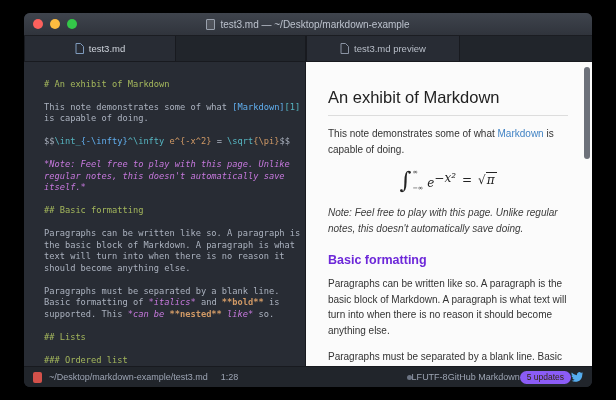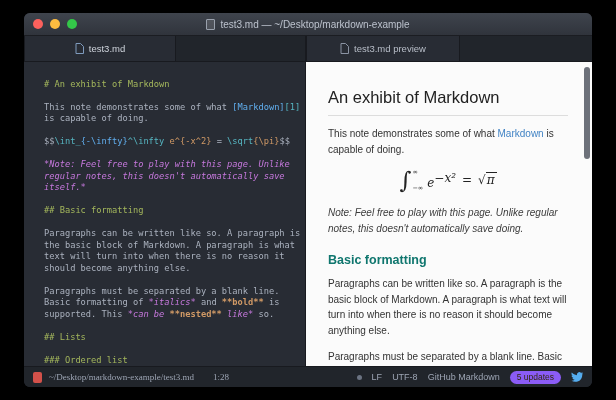--- a/index.html
+++ b/index.html
@@ -53,21 +53,21 @@
   .orange-b{color:#d19a66;font-weight:bold}
   
   .preview{flex:1;background:#fbfbfb;position:relative;overflow:hidden;color:#333;}
   .preview-inner{padding:26px 24px 0 22px;}
   .preview h1{
     margin:0 0 10px 0;font-size:16.5px;font-weight:normal;color:#222;
     padding-bottom:8px;border-bottom:1px solid #ddd;
   }
   .preview p{font-size:10px;line-height:1.55;margin:0 0 11px 0;}
   .preview .note{font-style:italic;color:#3c3c3c;}
-  .preview h2{font-size:12.5px;font-weight:bold;color:#0f766e;margin:17px 0 9px 0;}
+  .preview h2{font-size:12.5px;font-weight:bold;color:#6d28d9;margin:17px 0 9px 0;}
   .plink{color:#4183c4;cursor:pointer;}
   .math{
     display:flex;align-items:center;justify-content:center;margin:4px 0 13px 0;
     font-family:"DejaVu Serif","Liberation Serif",serif;color:#222;font-size:12px;
   }
   .m-int{font-size:23px;line-height:1;font-style:normal;}
   .m-limits{
     display:inline-flex;flex-direction:column;justify-content:space-between;align-items:flex-start;
     height:24px;font-size:6.5px;margin:0 4px 0 1px;
   }
@@ -77,24 +77,24 @@
   .m-rad{border-top:1px solid #222;padding:0 2px 0 1px;}
   .scroll-thumb{
     position:absolute;right:2px;top:5px;width:6px;height:92px;border-radius:3px;
     background:#5d626b;opacity:.9;
   }
   
   .statusbar{
     flex:0 0 20px;height:20px;background:#21252b;border-top:1px solid #181a1f;
     display:flex;align-items:center;padding:0 9px;font-size:9px;color:#9da5b4;
   }
-  .sb-left{display:flex;align-items:center;gap:7px;flex:1;min-width:0;font-family:Liberation Serif, serif;}
+  .sb-left{display:flex;align-items:center;gap:7px;flex:1;min-width:0;}
   .red-file{width:9px;height:11px;border-radius:2px;background:#d3514a;flex:0 0 9px;}
-  .sb-cursor{margin-left:12px;}
-  .sb-right{display:flex;align-items:center;gap:10px;}
+  .sb-cursor{margin-left:6px;}
+  .sb-right{display:flex;align-items:center;gap:0;}
   .sb-dot{width:5px;height:5px;border-radius:50%;background:#6b7382;display:inline-block;}
   .badge{
     background:#8b5cf6;color:#33290f;border-radius:7px;padding:1.5px 7px;font-size:8.5px;
   }
   .tw svg{display:block;}
   .sb-item{cursor:default;}
 </style>
 </head>
 <body>
 

